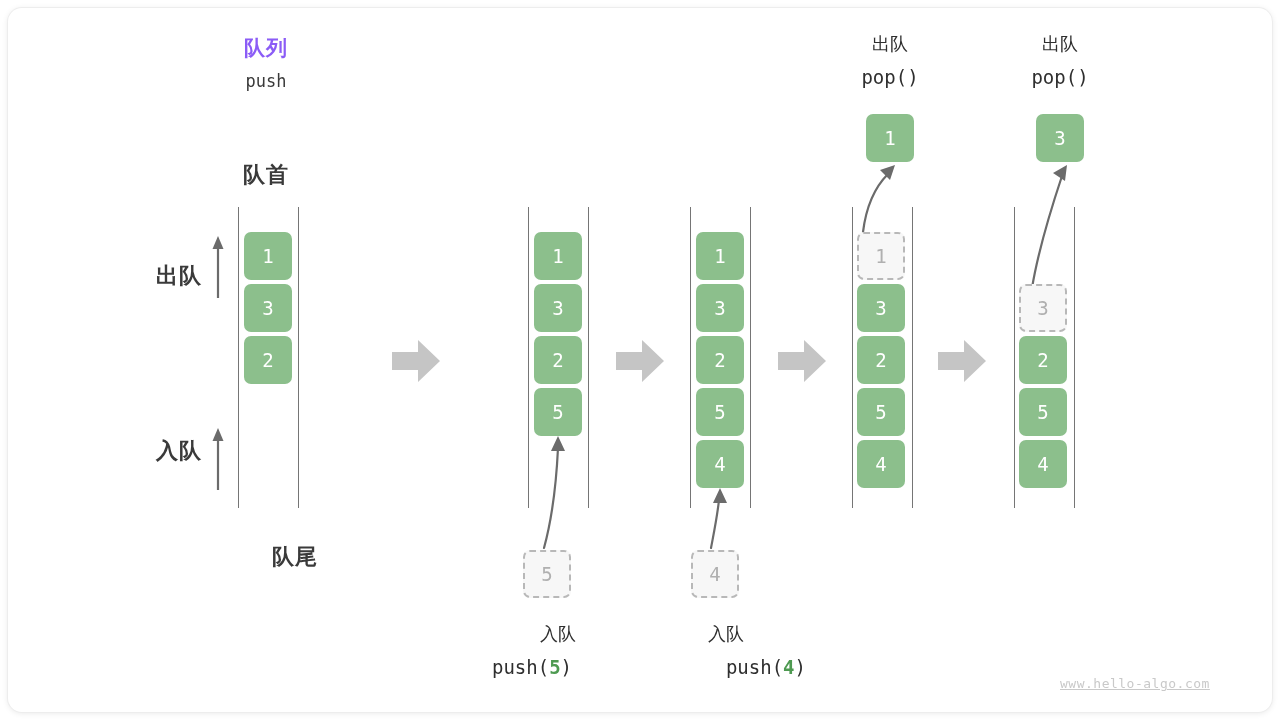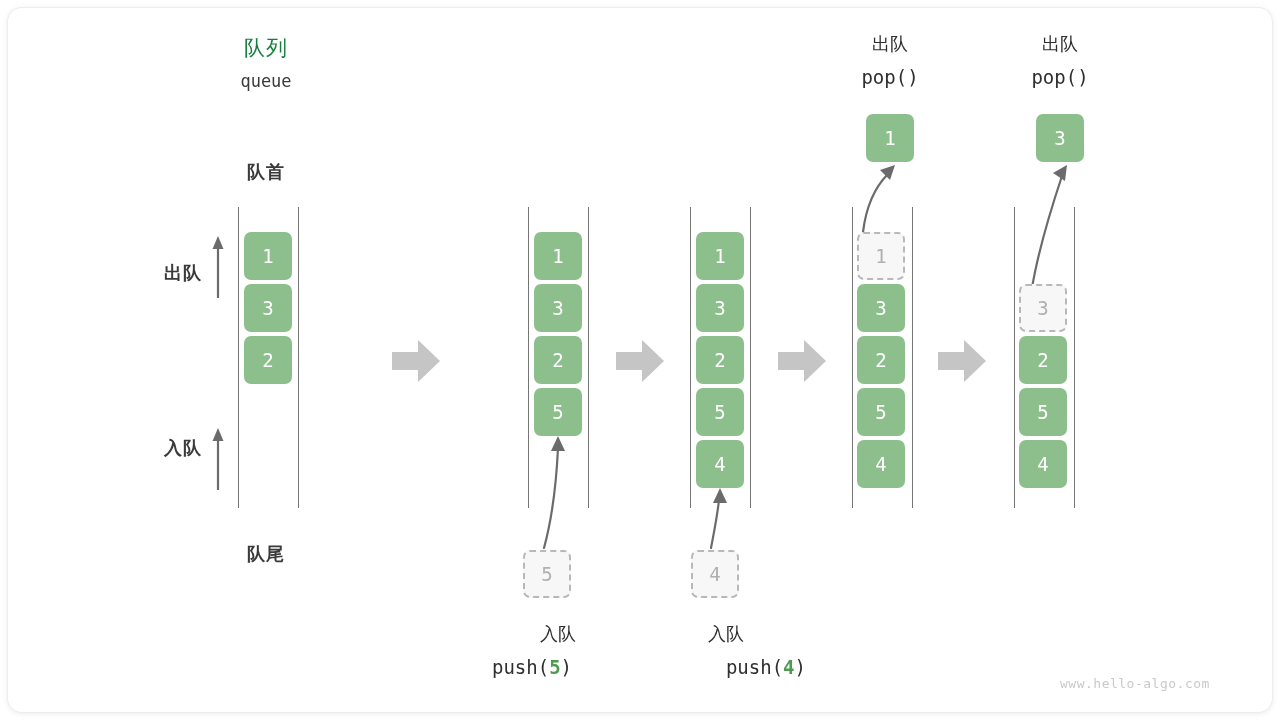--- a/index.html
+++ b/index.html
@@ -29,33 +29,33 @@
     left: -8px;
     top: -8px;
     width: 1280px;
     height: 720px;
   }
   .abs { position: absolute; }
 
   
   .title-cn {
     font-size: 21px;
-    font-weight: normal;
-    color: #15803d;
+    font-weight: bold;
+    color: #8b5cf6;
     text-align: center;
     letter-spacing: 1px;
   }
   .title-en {
     font-family: "DejaVu Sans Mono", "Liberation Mono", monospace;
     font-size: 17px;
     color: #3a3a3a;
     text-align: center;
   }
   .label-cn {
-    font-size: 18px;
+    font-size: 22px;
     font-weight: bold;
     color: #3a3a3a;
     text-align: center;
     letter-spacing: 1px;
     white-space: nowrap;
   }
   .op-cn {
     font-size: 18px;
     color: #2f2f2f;
     text-align: center;
@@ -71,20 +71,21 @@
   .op-code .arg {
     color: #4e9a51;
     font-weight: bold;
   }
   .watermark {
     font-family: "DejaVu Sans Mono", "Liberation Mono", monospace;
     font-size: 13px;
     color: #c9c9c9;
     letter-spacing: 0.5px;
     white-space: nowrap;
+    text-decoration: underline;
   }
 
   
   .rail {
     position: absolute;
     width: 1px;
     background: #757575;
   }
 
   
@@ -119,24 +120,24 @@
   
   .motion { position: absolute; overflow: visible; }
 </style>
 </head>
 <body>
 
 <div id="card">
   <div id="stage">
 
     <div class="abs title-cn" style="left:196px; top:34px; width:140px;">队列</div>
-    <div class="abs title-en" style="left:196px; top:71px; width:140px;">queue</div>
+    <div class="abs title-en" style="left:196px; top:71px; width:140px;">push</div>
 
     <div class="abs label-cn" style="left:206px; top:160px; width:120px;">队首</div>
-    <div class="abs label-cn" style="left:206px; top:542px; width:120px;">队尾</div>
+    <div class="abs label-cn" style="left:198px; top:542px; width:120px;text-align:right;">队尾</div>
 
     <div class="abs label-cn" style="left:140px; top:261px; width:62px; text-align:right;">出队</div>
     <svg class="abs side-arrow" style="left:206px; top:232px;" width="24" height="68">
       <line x1="12" y1="66" x2="12" y2="14" stroke="#6b6b6b" stroke-width="2.2"></line>
       <polygon points="12,4 6.5,17 17.5,17" fill="#6b6b6b"></polygon>
     </svg>
 
     <div class="abs label-cn" style="left:140px; top:436px; width:62px; text-align:right;">入队</div>
     <svg class="abs side-arrow" style="left:206px; top:424px;" width="24" height="68">
       <line x1="12" y1="66" x2="12" y2="14" stroke="#6b6b6b" stroke-width="2.2"></line>

